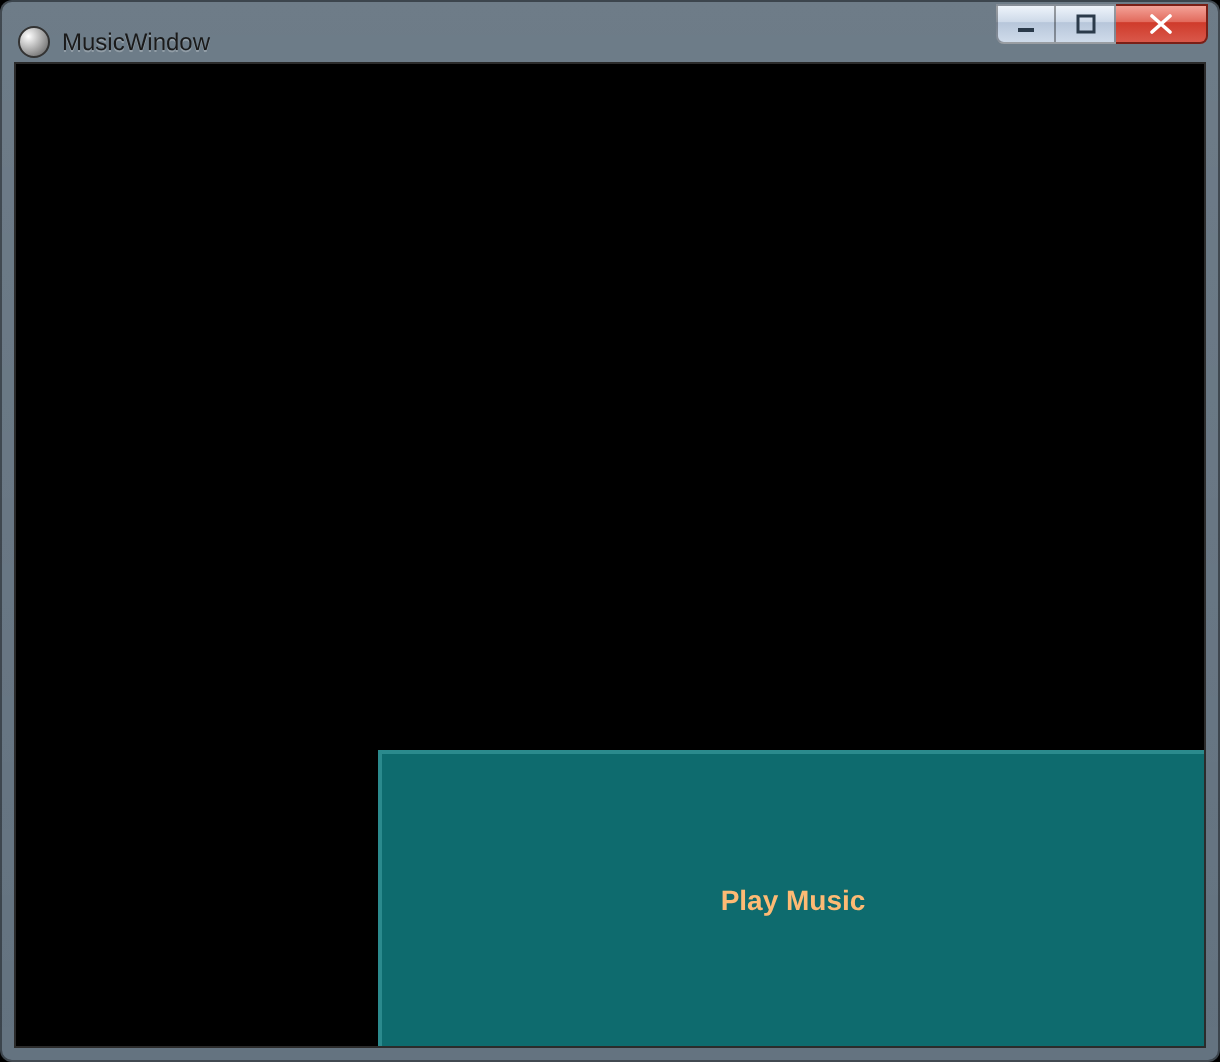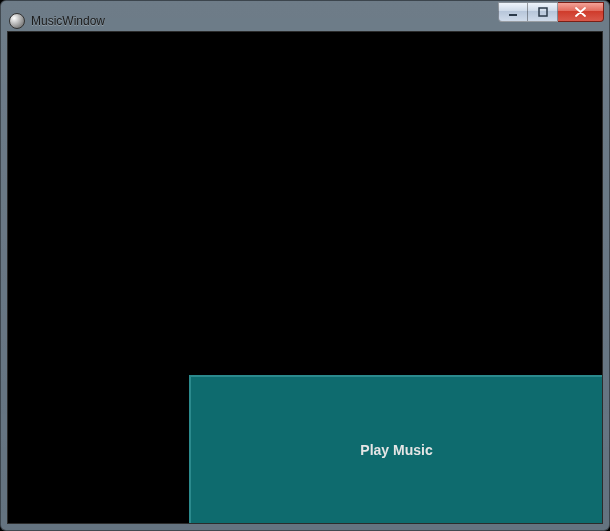--- a/index.html
+++ b/index.html
@@ -91,21 +91,21 @@
       height: 148px;
       background: #0e6b6e;
       border-top: 2px solid #2b8a8d;
       border-left: 2px solid #2b8a8d;
       display: flex;
       align-items: center;
       justify-content: center;
       cursor: pointer;
     }
     .play-label {
-      color: #e5e5e5;
+      color: #fdba74;
       font-size: 14px;
       font-weight: 700;
     }
   </style>
 </head>
 <body>
 
 <div class="window">
   <div class="titlebar">
     <div class="titlebar-left">

